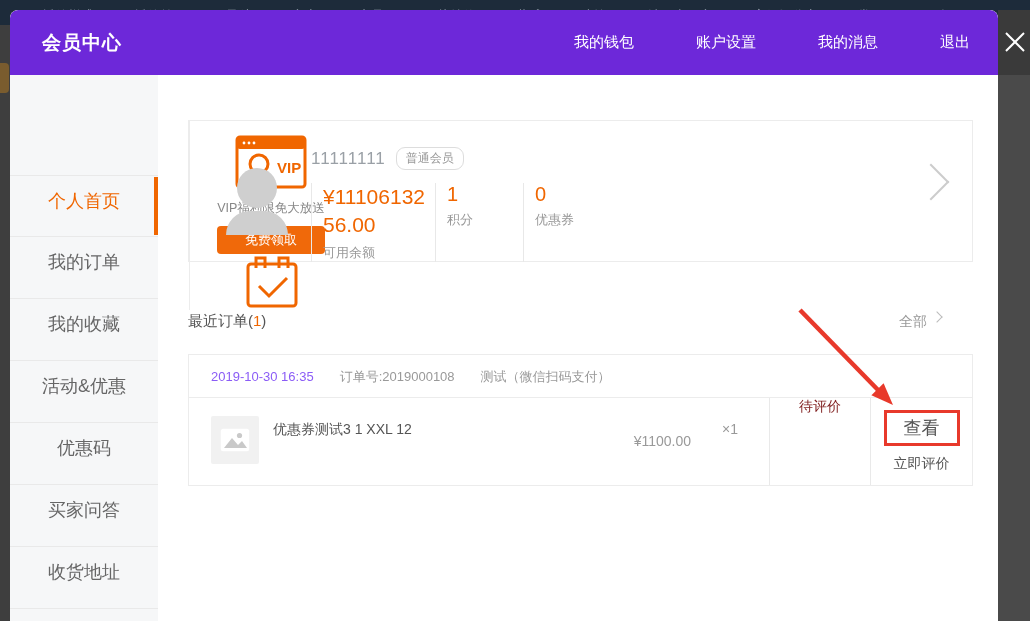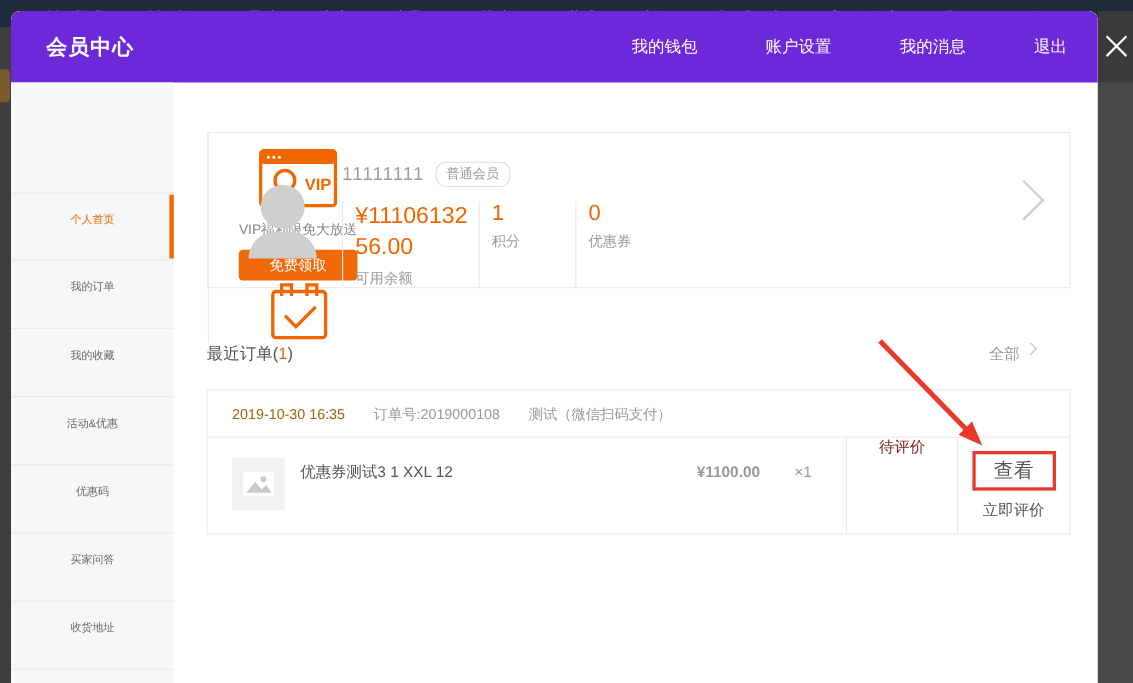--- a/index.html
+++ b/index.html
@@ -25,21 +25,21 @@
     border-radius:8px 8px 0 0; overflow:hidden; }
   .m-header { position:absolute; left:0; top:0; width:988px; height:65px; background:#6d28d9;
     border-radius:8px 8px 0 0; display:flex; align-items:center; }
   .m-title { color:#fff; font-size:19px; font-weight:bold; margin-left:32px; letter-spacing:1px; }
   .m-nav { margin-left:auto; display:flex; align-items:center; padding-right:28px; }
   .m-nav .nav-item { color:#fff; font-size:15px; margin-left:62px; cursor:pointer; }
 
   
   .sidebar { position:absolute; left:0; top:65px; width:148px; height:546px; background:#f6f7f8; }
   .side-list { position:absolute; left:0; top:100px; width:148px; }
-  .side-item { position:relative; height:62px; line-height:50px; text-align:center; font-size:10px;
+  .side-item { position:relative; height:62px; line-height:50px; text-align:center; font-size:18px;
     color:#666; border-bottom:1px solid #e9e9e9; cursor:pointer; }
   .side-item:first-child { border-top:1px solid #e9e9e9; }
   .side-item.active { color:#f06600; }
   .side-item.active::after { content:""; position:absolute; right:0; top:1px; bottom:1px; width:4px; background:#f06600; }
 
   
   .main { position:absolute; left:178px; top:65px; width:785px; }
 
   
   .profile-card { margin-top:45px; height:142px; border:1px solid #ececec; display:flex;flex-direction:column; }
@@ -71,27 +71,27 @@
   .section-head { margin-top:50px; display:flex; align-items:center; }
   .sec-title { font-size:15px; color:#555; }
   .sec-title .cnt { color:#f06600; }
   .sec-all { margin-left:auto; margin-right:32px; font-size:14px; color:#999; cursor:pointer; display:flex; align-items:flex-start; }
   .sec-all .chev { display:inline-block; width:8px; height:8px; border-top:1px solid #bbb; border-right:1px solid #bbb;
     transform:rotate(45deg); margin-left:6px; }
 
   .order-box { margin-top:23px; border:1px solid #ececec; }
   .order-head { height:43px; line-height:43px; padding:0 22px; border-bottom:1px solid #ececec;
     display:flex; font-size:13px; }
-  .oh-date { color:#a16207; }
+  .oh-date { color:#8b5cf6; }
   .oh-no, .oh-pay { color:#999; margin-left:26px; }
   .order-row { height:87px; display:flex; }
   .or-product { flex:1; display:flex; padding:18px 0 0 22px; }
   .thumb { width:48px; height:48px; background:#f1f1f1; border-radius:2px; display:flex; align-items:center; justify-content:center; }
   .or-name { margin-left:14px; margin-top:5px; font-size:14px; color:#555; flex:1; }
-  .or-price { width:95px; text-align:right; margin-top:5px; font-size:14px; color:#999;font-weight:bold; }
+  .or-price { width:95px; text-align:right; margin-top:17px; font-size:14px; color:#999; }
   .or-qty { width:78px; text-align:center; margin-top:5px; font-size:14px; color:#999; }
   .or-total { width:125px; border-left:1px solid #e9e9e9; display:flex; flex-direction:column;
     align-items:center; justify-content:center; }
   .total-amt { font-size:15px; color:#666; }
   .total-note { font-size:12px; color:#999; margin-top:7px; }
   .or-status { width:101px; border-left:1px solid #e9e9e9; display:flex; align-items:flex-start;
     justify-content:center; font-size:14px; color:#7f1d1d; }
   .or-action { width:102px; border-left:1px solid #e9e9e9; display:flex; flex-direction:column;
     align-items:center; justify-content:center; }
   .view-highlight { border:3px solid #e8392b; padding:3px 17px; }

